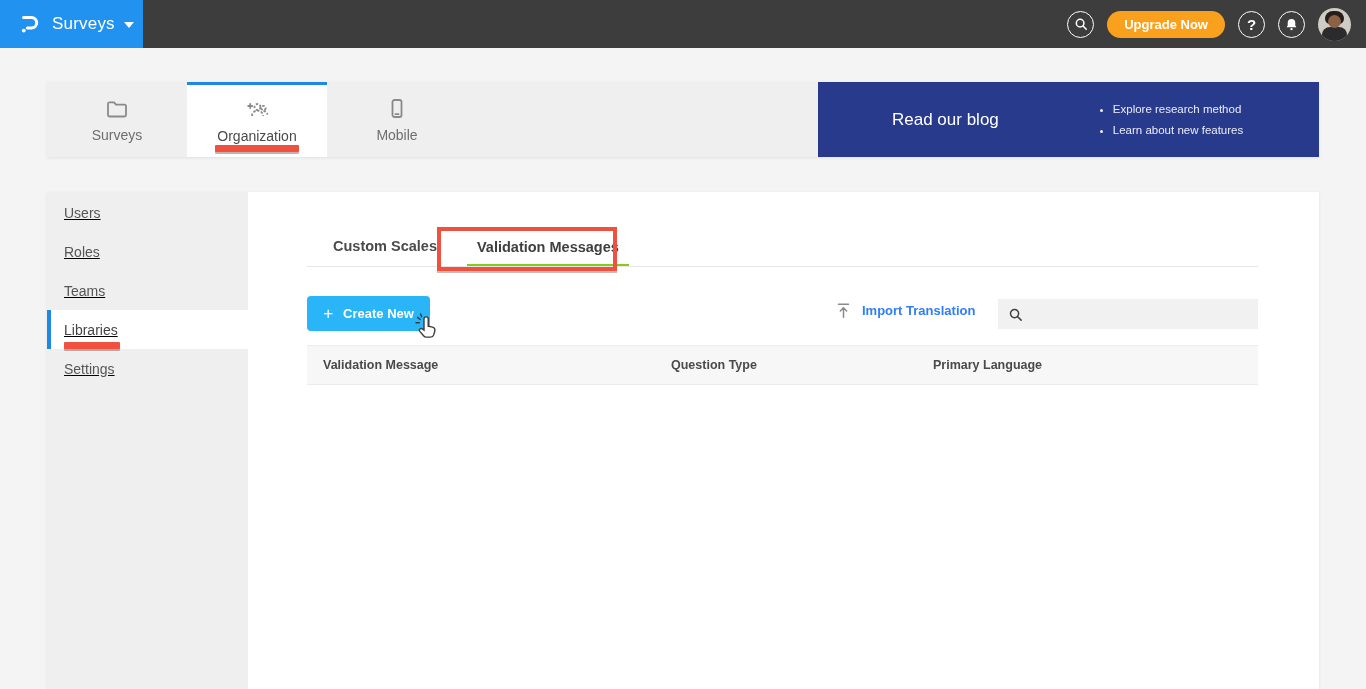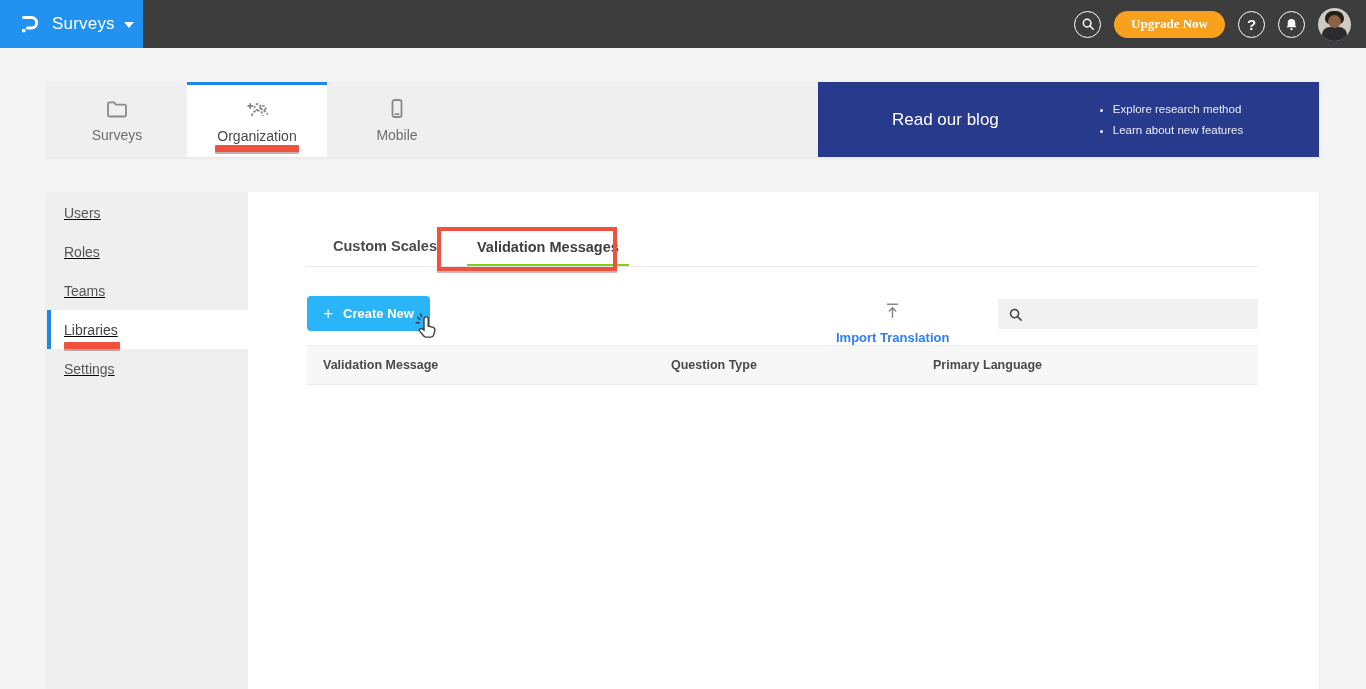--- a/index.html
+++ b/index.html
@@ -12,21 +12,21 @@
     display:flex; align-items:center; padding-left:17px; cursor:pointer; }
   .brand-logo { width:24px; height:24px; }
   .brand-label { color:#fff; font-size:17px; margin-left:11px; letter-spacing:.2px; }
   .caret-down { width:0; height:0; border-left:5px solid transparent; border-right:5px solid transparent;
     border-top:6px solid #fff; margin-left:9px; margin-top:2px; }
   .header-right { position:absolute; right:15px; top:0; height:48px; display:flex; align-items:center; gap:13px; }
   .hicon { width:27px; height:27px; border:1.6px solid #fff; border-radius:50%;
     display:flex; align-items:center; justify-content:center; color:#fff; cursor:pointer; flex:none; }
   .hicon svg { display:block; }
   .upgrade-btn { height:27px; padding:0 17px; border:none; border-radius:14px; background:#f9a11d;
-    color:#fff; font-weight:bold; font-size:13px; font-family:Liberation Serif, serif; cursor:pointer; }
+    color:#fff; font-weight:bold; font-size:13px; font-family:Liberation Sans, sans-serif; cursor:pointer; }
   .help-glyph { font-size:15px; font-weight:bold; line-height:1; }
   .avatar { width:33px; height:33px; border-radius:50%; background:#cfccc6; overflow:hidden; position:relative; cursor:pointer; }
   .avatar .hair { position:absolute; left:7px; top:3px; width:19px; height:13px; border-radius:9px 9px 6px 6px; background:#241d18; }
   .avatar .face { position:absolute; left:10px; top:7px; width:13px; height:13px; border-radius:50%; background:#8c6144; }
   .avatar .shirt { position:absolute; left:4px; top:19px; width:25px; height:16px; border-radius:8px 8px 0 0; background:#2b2b2e; }
 
   
   .tabstrip { position:absolute; left:47px; top:82px; width:1272px; height:75px; background:#efefef;
     box-shadow:0 1px 3px rgba(0,0,0,.08); display:flex; }
   .mod-tab { width:140px; height:75px; display:flex; flex-direction:column; align-items:center;
@@ -66,21 +66,21 @@
     border:4px solid #f0513e; box-shadow:0 2px 0 rgba(90,30,20,.3); pointer-events:none; z-index:5; }
 
   .create-btn { position:absolute; left:59px; top:104px; width:123px; height:35px; border:none;
     border-radius:4px; background:#29b5f7; color:#fff; font-family:inherit; font-size:13px; font-weight:bold;
     display:flex; align-items:center; justify-content:center; gap:10px; cursor:pointer; }
   .create-btn .plus { font-size:17px; font-weight:normal; line-height:1; margin-top:-1px; }
 
   .cursor-hand { position:absolute; left:165px; top:121px; width:26px; height:28px; z-index:6; pointer-events:none; }
 
   .import-link { position:absolute; left:588px; top:110px; display:flex; align-items:center; gap:11px;
-    cursor:pointer;flex-direction:column; }
+    cursor:pointer; }
   .import-link .itext { color:#2d7ef7; font-size:13px; font-weight:bold; }
 
   .searchbox { position:absolute; left:750px; top:107px; width:260px; height:30px; background:#f1f1f1;
     display:flex; align-items:center; padding-left:10px; }
   .searchbox input { border:none; outline:none; background:transparent; font-family:inherit;
     font-size:13px; color:#444; margin-left:8px; flex:1; height:100%; }
 
   .thead { position:absolute; left:59px; top:153px; width:951px; height:40px; background:#f7f7f7;
     border-top:1px solid #ececec; border-bottom:1px solid #ececec; display:flex; align-items:center;gap:8px; }
   .th { font-size:12.5px; font-weight:bold; color:#4a4a4a; }

